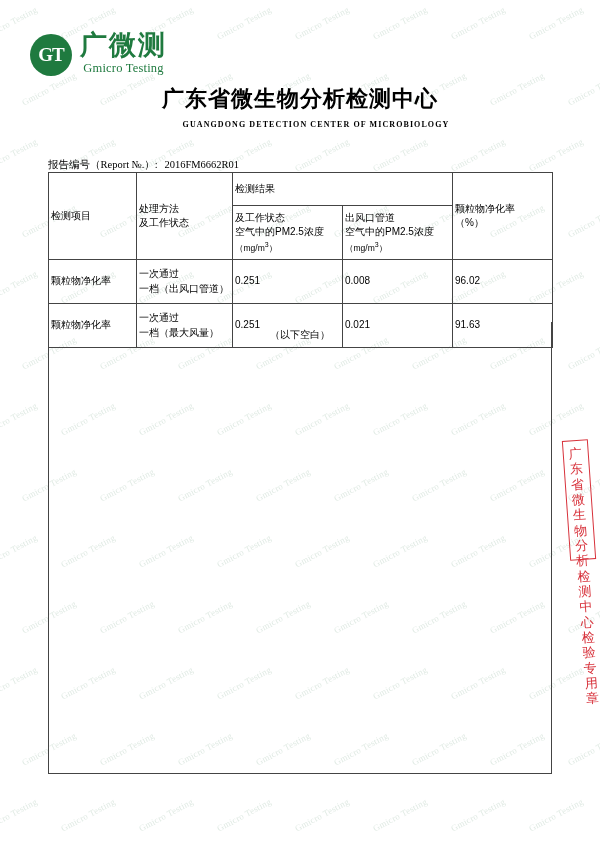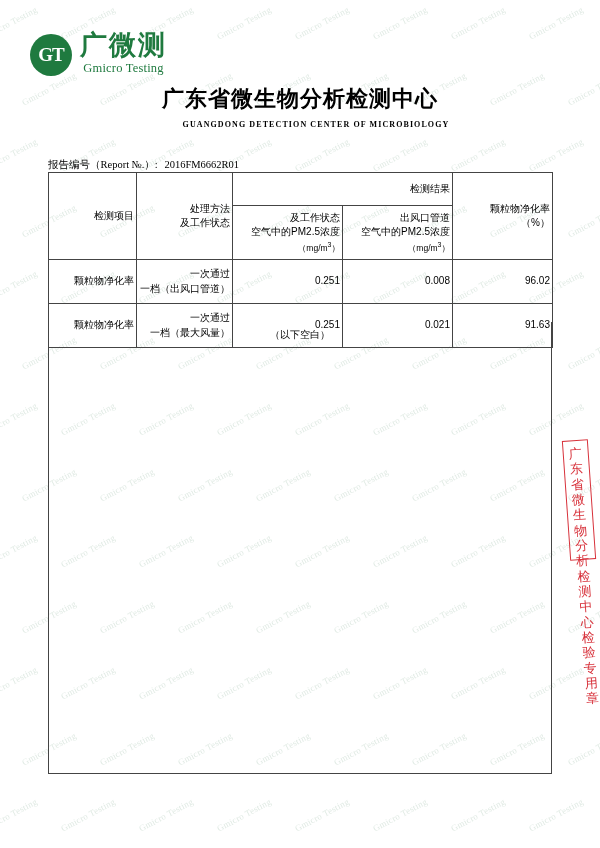--- a/index.html
+++ b/index.html
@@ -149,21 +149,21 @@
     width: 504px;
     z-index: 3;
   }
   table.main {
     border-collapse: collapse;
     width: 504px;
     table-layout: fixed;
   }
   table.main td {
     border: 1px solid #444;
-    text-align: right;
+    text-align: left;
     vertical-align: middle;
     font-family: "Liberation Sans", sans-serif;
     font-size: 10px;
     color: #000;
     padding: 3px 2px;
     line-height: 1.45;
   }
   .h-item   { width: 88px; }
   .h-method { width: 96px; }
   .h-in     { width: 110px; }

